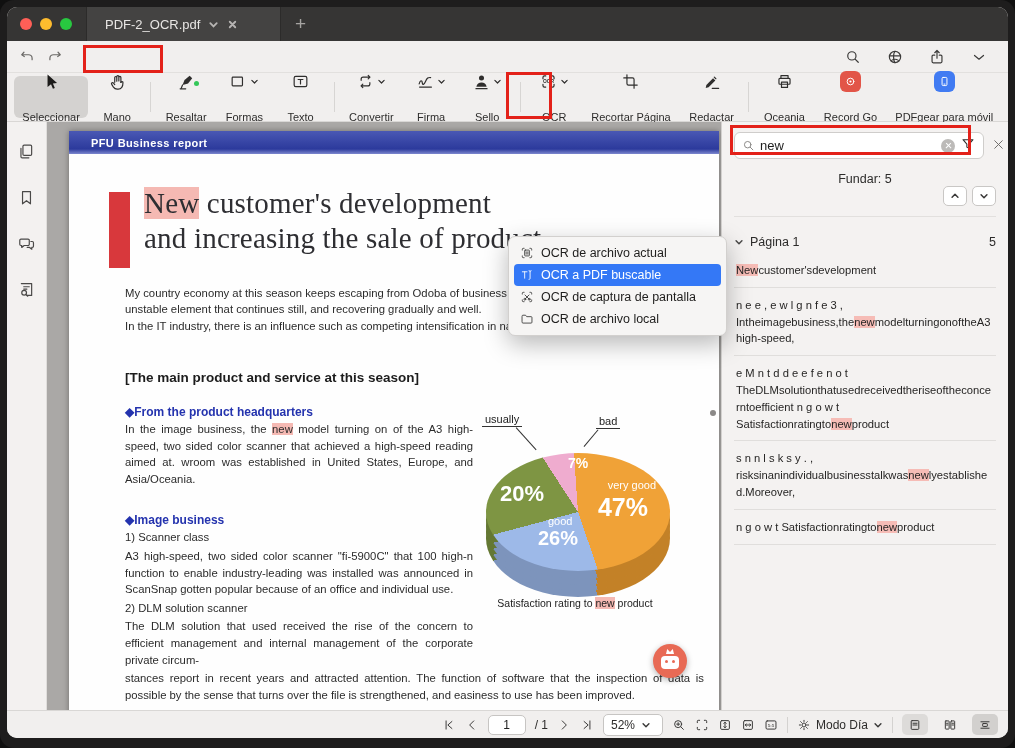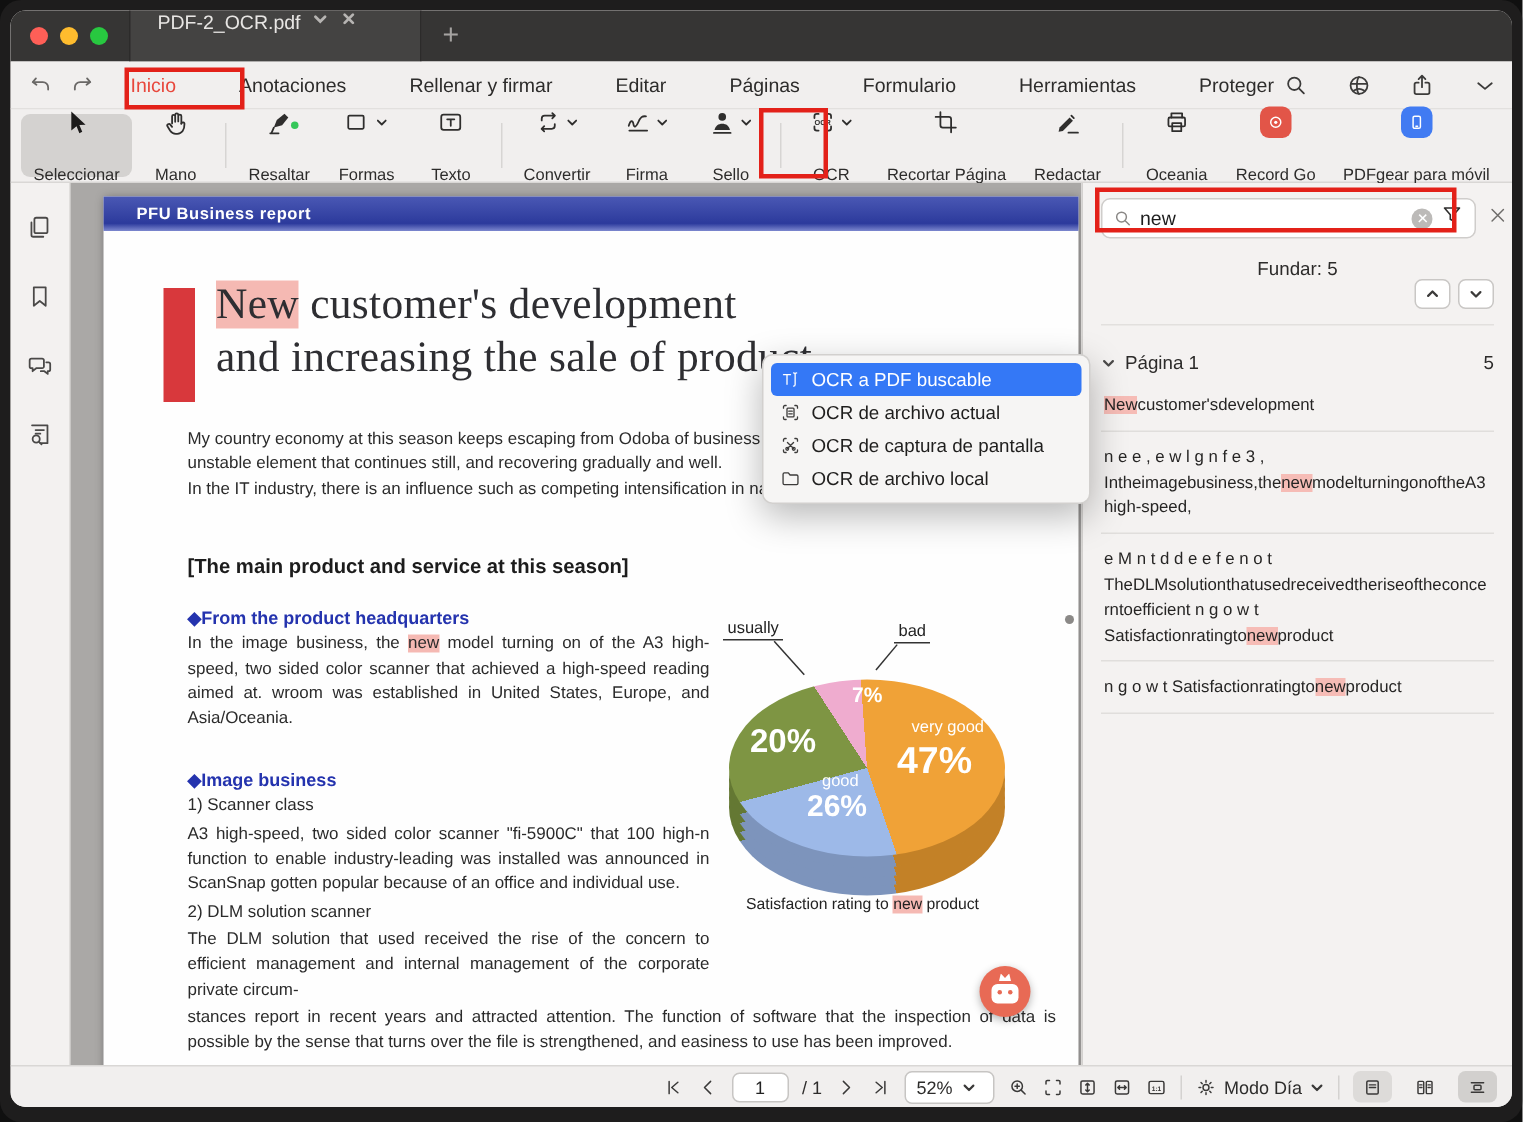--- a/index.html
+++ b/index.html
@@ -6,21 +6,21 @@
   html,body { width:1015px; height:748px; }
   body { font-family:"Liberation Sans", sans-serif; background:#101010; position:relative; overflow:hidden; }
   .frame { position:absolute; inset:0; background:#1e1d1d; border-radius:14px; }
   .window { position:absolute; left:7px; top:7px; right:7px; bottom:10px; border-radius:10px; overflow:hidden; background:#f1efee; display:flex; flex-direction:column; }
 
   
   .titlebar { height:34px; background:#363534; display:flex; align-items:center; flex:0 0 auto; }
   .lights { display:flex; gap:8px; padding:0 14px 0 13px; }
   .light { width:12px; height:12px; border-radius:50%; }
   .light.red { background:#ff5f57; } .light.yellow { background:#febc2e; } .light.green { background:#28c840; }
-  .tab { height:34px; display:flex; gap:8px; background:#444342; border-left:1px solid #2c2b2a; border-right:1px solid #2c2b2a; padding:0 12px 0 18px; min-width:195px; }
+  .tab { height:34px; display:flex; align-items:center; gap:8px; background:#444342; border-left:1px solid #2c2b2a; border-right:1px solid #2c2b2a; padding:0 12px 0 18px; min-width:195px; }
   .tab-title { color:#e8e6e4; font-size:13px; }
   .tab-ic { width:11px; height:11px; stroke:#b6b4b2; stroke-width:2; fill:none; stroke-linecap:round; }
   .newtab { color:#a5a3a1; font-size:19px; padding:0 14px; line-height:34px; }
 
   
   .menubar { height:32px; background:#f1efee; display:flex; align-items:center; border-bottom:1px solid #e2e0de; padding:0 12px; flex:0 0 auto; }
   .hist { display:flex; gap:10px; margin-right:18px; }
   .hist svg { width:17px; height:17px; stroke:#6a6866; stroke-width:1.7; fill:none; stroke-linecap:round; stroke-linejoin:round; }
   .mtabs { display:flex; align-items:center; gap:30px; }
   .mtab { font-size:13px; color:#2d2c2b; padding:4px 6px; cursor:default; white-space:nowrap; }
@@ -157,30 +157,20 @@
     <div class="hist">
       <svg viewBox="0 0 24 24">
             <path d="M7 6 4 9.5 7.5 12"></path>
             <path d="M4.5 9.5h9a5 5 0 0 1 5 5v2"></path>
           </svg>
       <svg viewBox="0 0 24 24">
             <path d="M17 6 20 9.5 16.5 12"></path>
             <path d="M19.5 9.5h-9a5 5 0 0 0-5 5v2"></path>
           </svg>
     </div>
-    <div class="mtabs">
-      <span class="mtab active">Inicio</span>
-      <span class="mtab">Anotaciones</span>
-      <span class="mtab">Rellenar y firmar</span>
-      <span class="mtab">Editar</span>
-      <span class="mtab">Páginas</span>
-      <span class="mtab">Formulario</span>
-      <span class="mtab">Herramientas</span>
-      <span class="mtab">Proteger</span>
-    </div>
     <div class="menubar-right">
       <svg viewBox="0 0 24 24">
             <circle cx="10.5" cy="10.5" r="5.5"></circle>
             <path d="M14.8 14.8 19 19"></path>
           </svg>
       <svg viewBox="0 0 24 24">
             <circle cx="12" cy="12" r="7.5"></circle>
             <path d="M5 10.5h14M7.5 16.5c3-2 6-2 9 0"></path>
             <path d="M12 4.5c-2.5 2.3-2.5 12.7 0 15"></path>
           </svg>
@@ -483,39 +473,41 @@
         <span class="gcount">5</span>
       </div>
 
       <div class="results">
         <div class="result"><span></span><span class="hl">New</span><span>customer'sdevelopment</span></div>
         <div class="result"><span>n e e , e w l g n f e 3 ,
 Intheimagebusiness,the</span><span class="hl">new</span><span>modelturningonoftheA3high-speed,</span></div>
         <div class="result"><span>e M n t d d e e f e n o t
 TheDLMsolutionthatusedreceivedtheriseoftheconcerntoefficient n g o w t
 Satisfactionratingto</span><span class="hl">new</span><span>product</span></div>
+        <div class="result"><span>s n n l s k s y . ,
+risksinanindividualbusinesstalkwas</span><span class="hl">new</span><span>lyestablished.Moreover,</span></div>
         <div class="result"><span>n g o w t Satisfactionratingto</span><span class="hl">new</span><span>product</span></div>
       </div>
     </div>
 
     <div class="ocrmenu">
-      <div class="ocritem selected">
-        <svg viewBox="0 0 24 24">
-              <path d="M4 6.5h8M8 6.5v11" stroke="#fff"></path>
-              <path d="M15.5 4.5c1.2 0 1.8.6 1.8 1.8v11.4c0 1.2-.6 1.8-1.8 1.8M19 4.5c-1.2 0-1.8.6-1.8 1.8" stroke="#fff"></path>
-            </svg>
-        <span>OCR a PDF buscable</span>
-      </div>
       <div class="ocritem">
         <svg viewBox="0 0 24 24">
               <path d="M4 7V5.5A1.5 1.5 0 0 1 5.5 4H7M17 4h1.5A1.5 1.5 0 0 1 20 5.5V7M20 17v1.5a1.5 1.5 0 0 1-1.5 1.5H17M7 20H5.5A1.5 1.5 0 0 1 4 18.5V17"></path>
               <rect x="8" y="7" width="8" height="10" rx="1"></rect>
               <path d="M10 10.5h4M10 13.5h4"></path>
             </svg>
         <span>OCR de archivo actual</span>
+      </div>
+      <div class="ocritem selected">
+        <svg viewBox="0 0 24 24">
+              <path d="M4 6.5h8M8 6.5v11" stroke="#fff"></path>
+              <path d="M15.5 4.5c1.2 0 1.8.6 1.8 1.8v11.4c0 1.2-.6 1.8-1.8 1.8M19 4.5c-1.2 0-1.8.6-1.8 1.8" stroke="#fff"></path>
+            </svg>
+        <span>OCR a PDF buscable</span>
       </div>
       <div class="ocritem">
         <svg viewBox="0 0 24 24">
               <path d="M4 7V5.5A1.5 1.5 0 0 1 5.5 4H7M17 4h1.5A1.5 1.5 0 0 1 20 5.5V7M20 17v1.5a1.5 1.5 0 0 1-1.5 1.5H17M7 20H5.5A1.5 1.5 0 0 1 4 18.5V17"></path>
               <path d="M8.5 8.5 15.5 15.5M15.5 8.5 8.5 15.5"></path>
               <circle cx="8.3" cy="15.8" r="1.6"></circle>
               <circle cx="15.7" cy="15.8" r="1.6"></circle>
             </svg>
         <span>OCR de captura de pantalla</span>
       </div>

